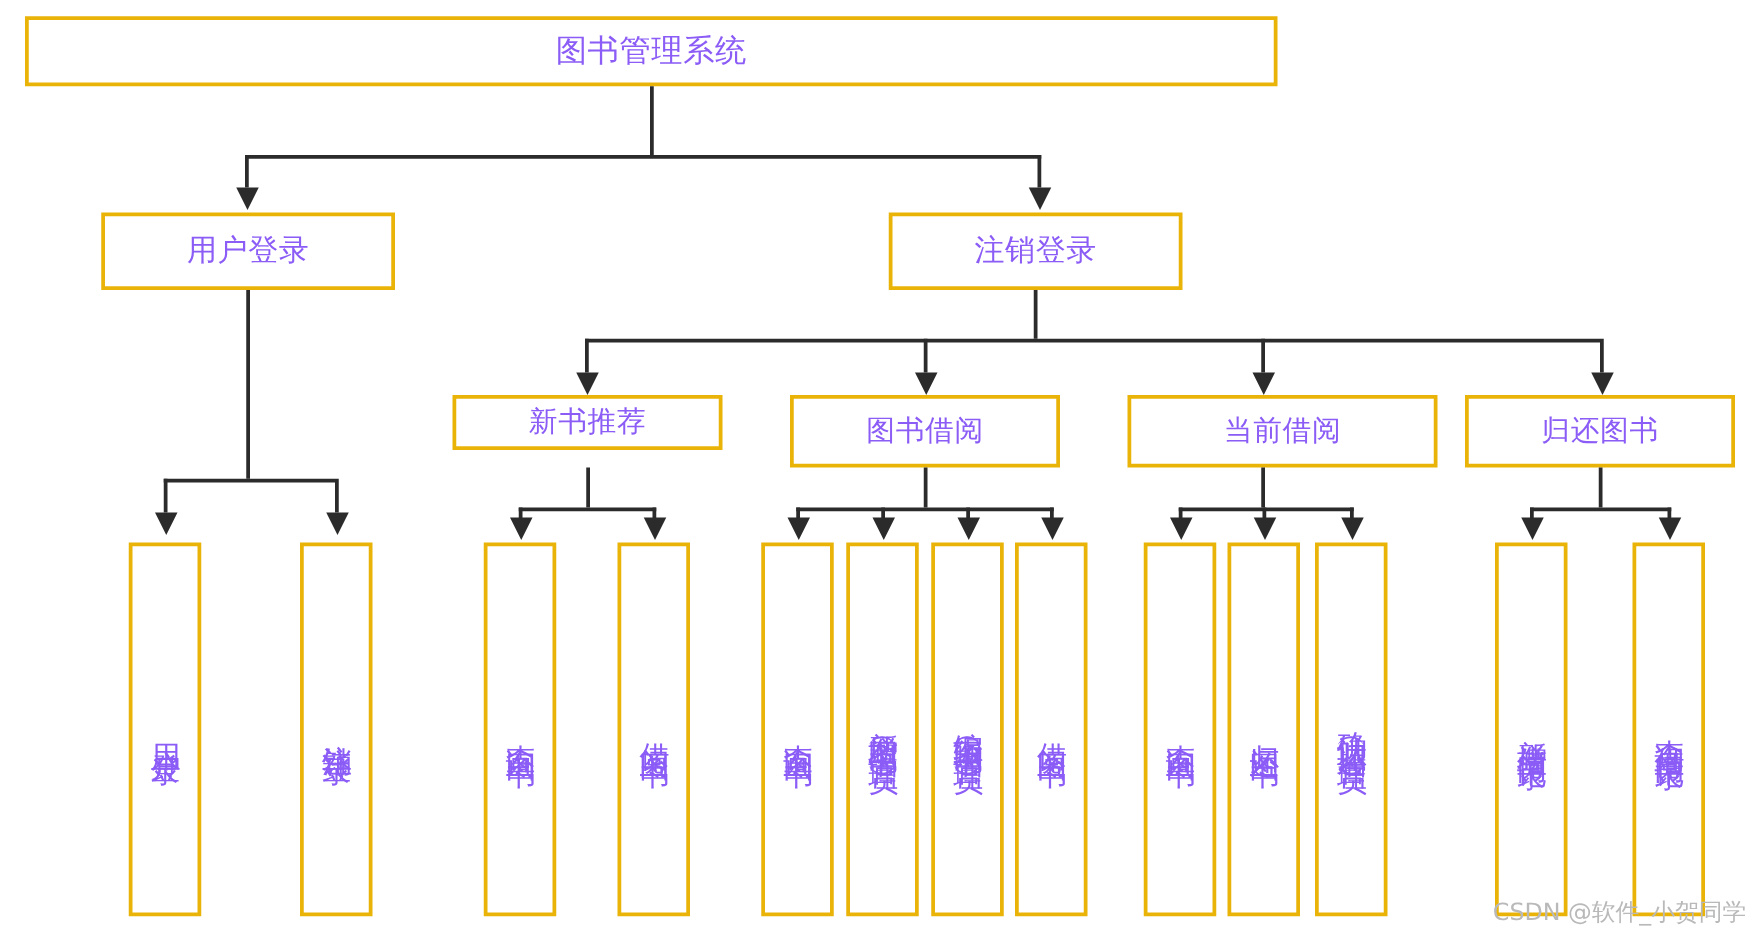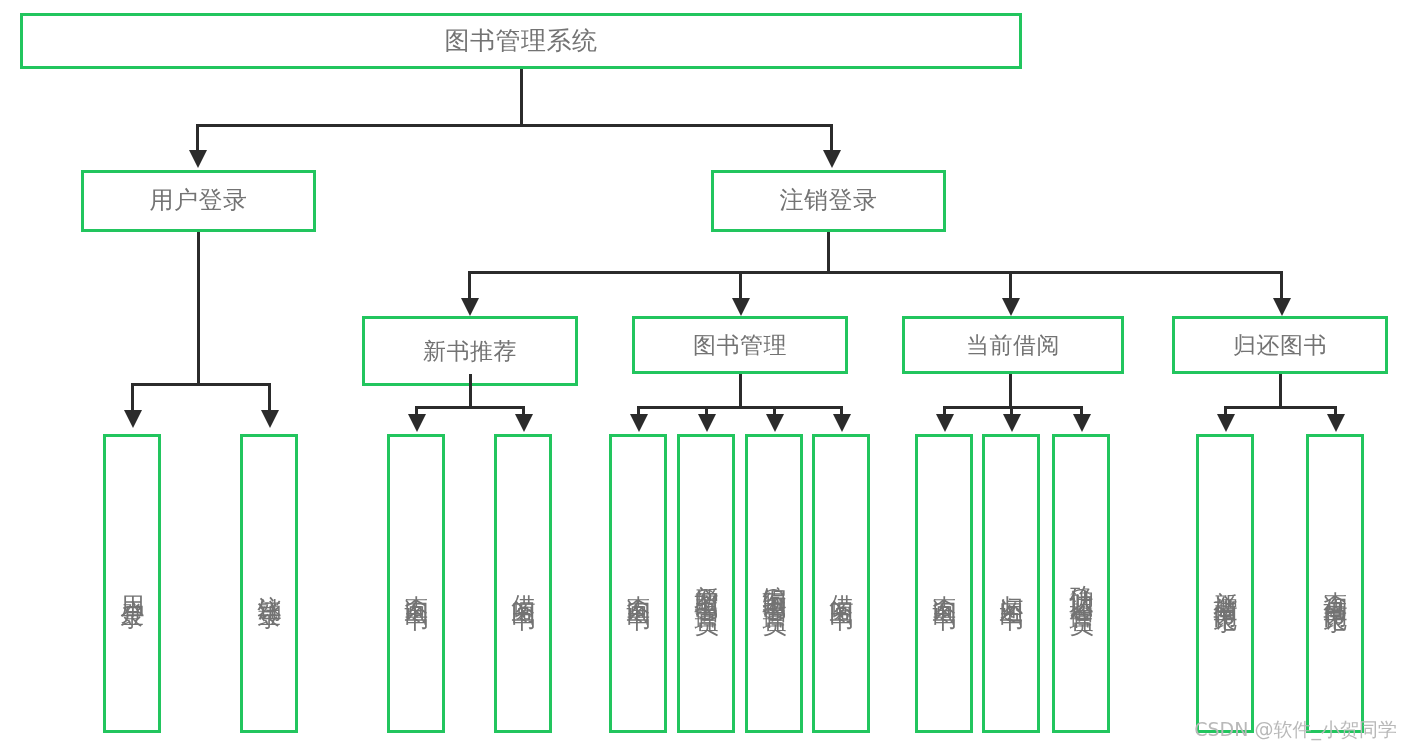--- a/index.html
+++ b/index.html
@@ -16,25 +16,25 @@
     width: 1405px;
     height: 747px;
     background: #ffffff;
     overflow: hidden;
   }
   
   .node {
     position: absolute;
     box-sizing: border-box;
     background: #ffffff;
-    border: 3px solid #22c55e;
+    border: 3px solid #eab308;
     display: flex;
     align-items: center;
     justify-content: center;
-    color: #737373;
+    color: #8b5cf6;
     line-height: 1.22;
     text-align: center;
     letter-spacing: 0.5px;
   }
   .node .lbl {
     display: block;
     white-space: pre-line;
   }
   .node.root  { font-size: 25px; }
   .node.lvl2  { font-size: 24px; }
@@ -119,27 +119,27 @@
   <div class="ln-h" style="left:468px; top:271px; width:812px;"></div>
   <div class="ln-v" style="left:468px; top:271px; height:27px;"></div>
   <div class="arrow" style="left:461px; top:298px;"></div>
   <div class="ln-v" style="left:739px; top:271px; height:27px;"></div>
   <div class="arrow" style="left:732px; top:298px;"></div>
   <div class="ln-v" style="left:1009px; top:271px; height:27px;"></div>
   <div class="arrow" style="left:1002px; top:298px;"></div>
   <div class="ln-v" style="left:1280px; top:271px; height:27px;"></div>
   <div class="arrow" style="left:1273px; top:298px;"></div>
 
-  <div class="node lvl3" style="left:362px; top:316px; width:216px; height:70px;">
+  <div class="node lvl3" style="left:362px; top:316px; width:216px; height:44px;">
     <span class="lbl">新书推荐</span>
   </div>
   <div class="node lvl3" style="left:632px; top:316px; width:216px; height:58px;">
-    <span class="lbl">图书管理</span>
-  </div>
-  <div class="node lvl3" style="left:902px; top:316px; width:222px; height:58px;">
+    <span class="lbl">图书借阅</span>
+  </div>
+  <div class="node lvl3" style="left:902px; top:316px; width:248px; height:58px;">
     <span class="lbl">当前借阅</span>
   </div>
   <div class="node lvl3" style="left:1172px; top:316px; width:216px; height:58px;">
     <span class="lbl">归还图书</span>
   </div>
 
   <div class="ln-v" style="left:469px; top:374px; height:32px;"></div>
   <div class="ln-h" style="left:415px; top:406px; width:110px;"></div>
   <div class="ln-v" style="left:415px; top:406px; height:12px;"></div>
   <div class="arrow" style="left:408px; top:414px;"></div>

